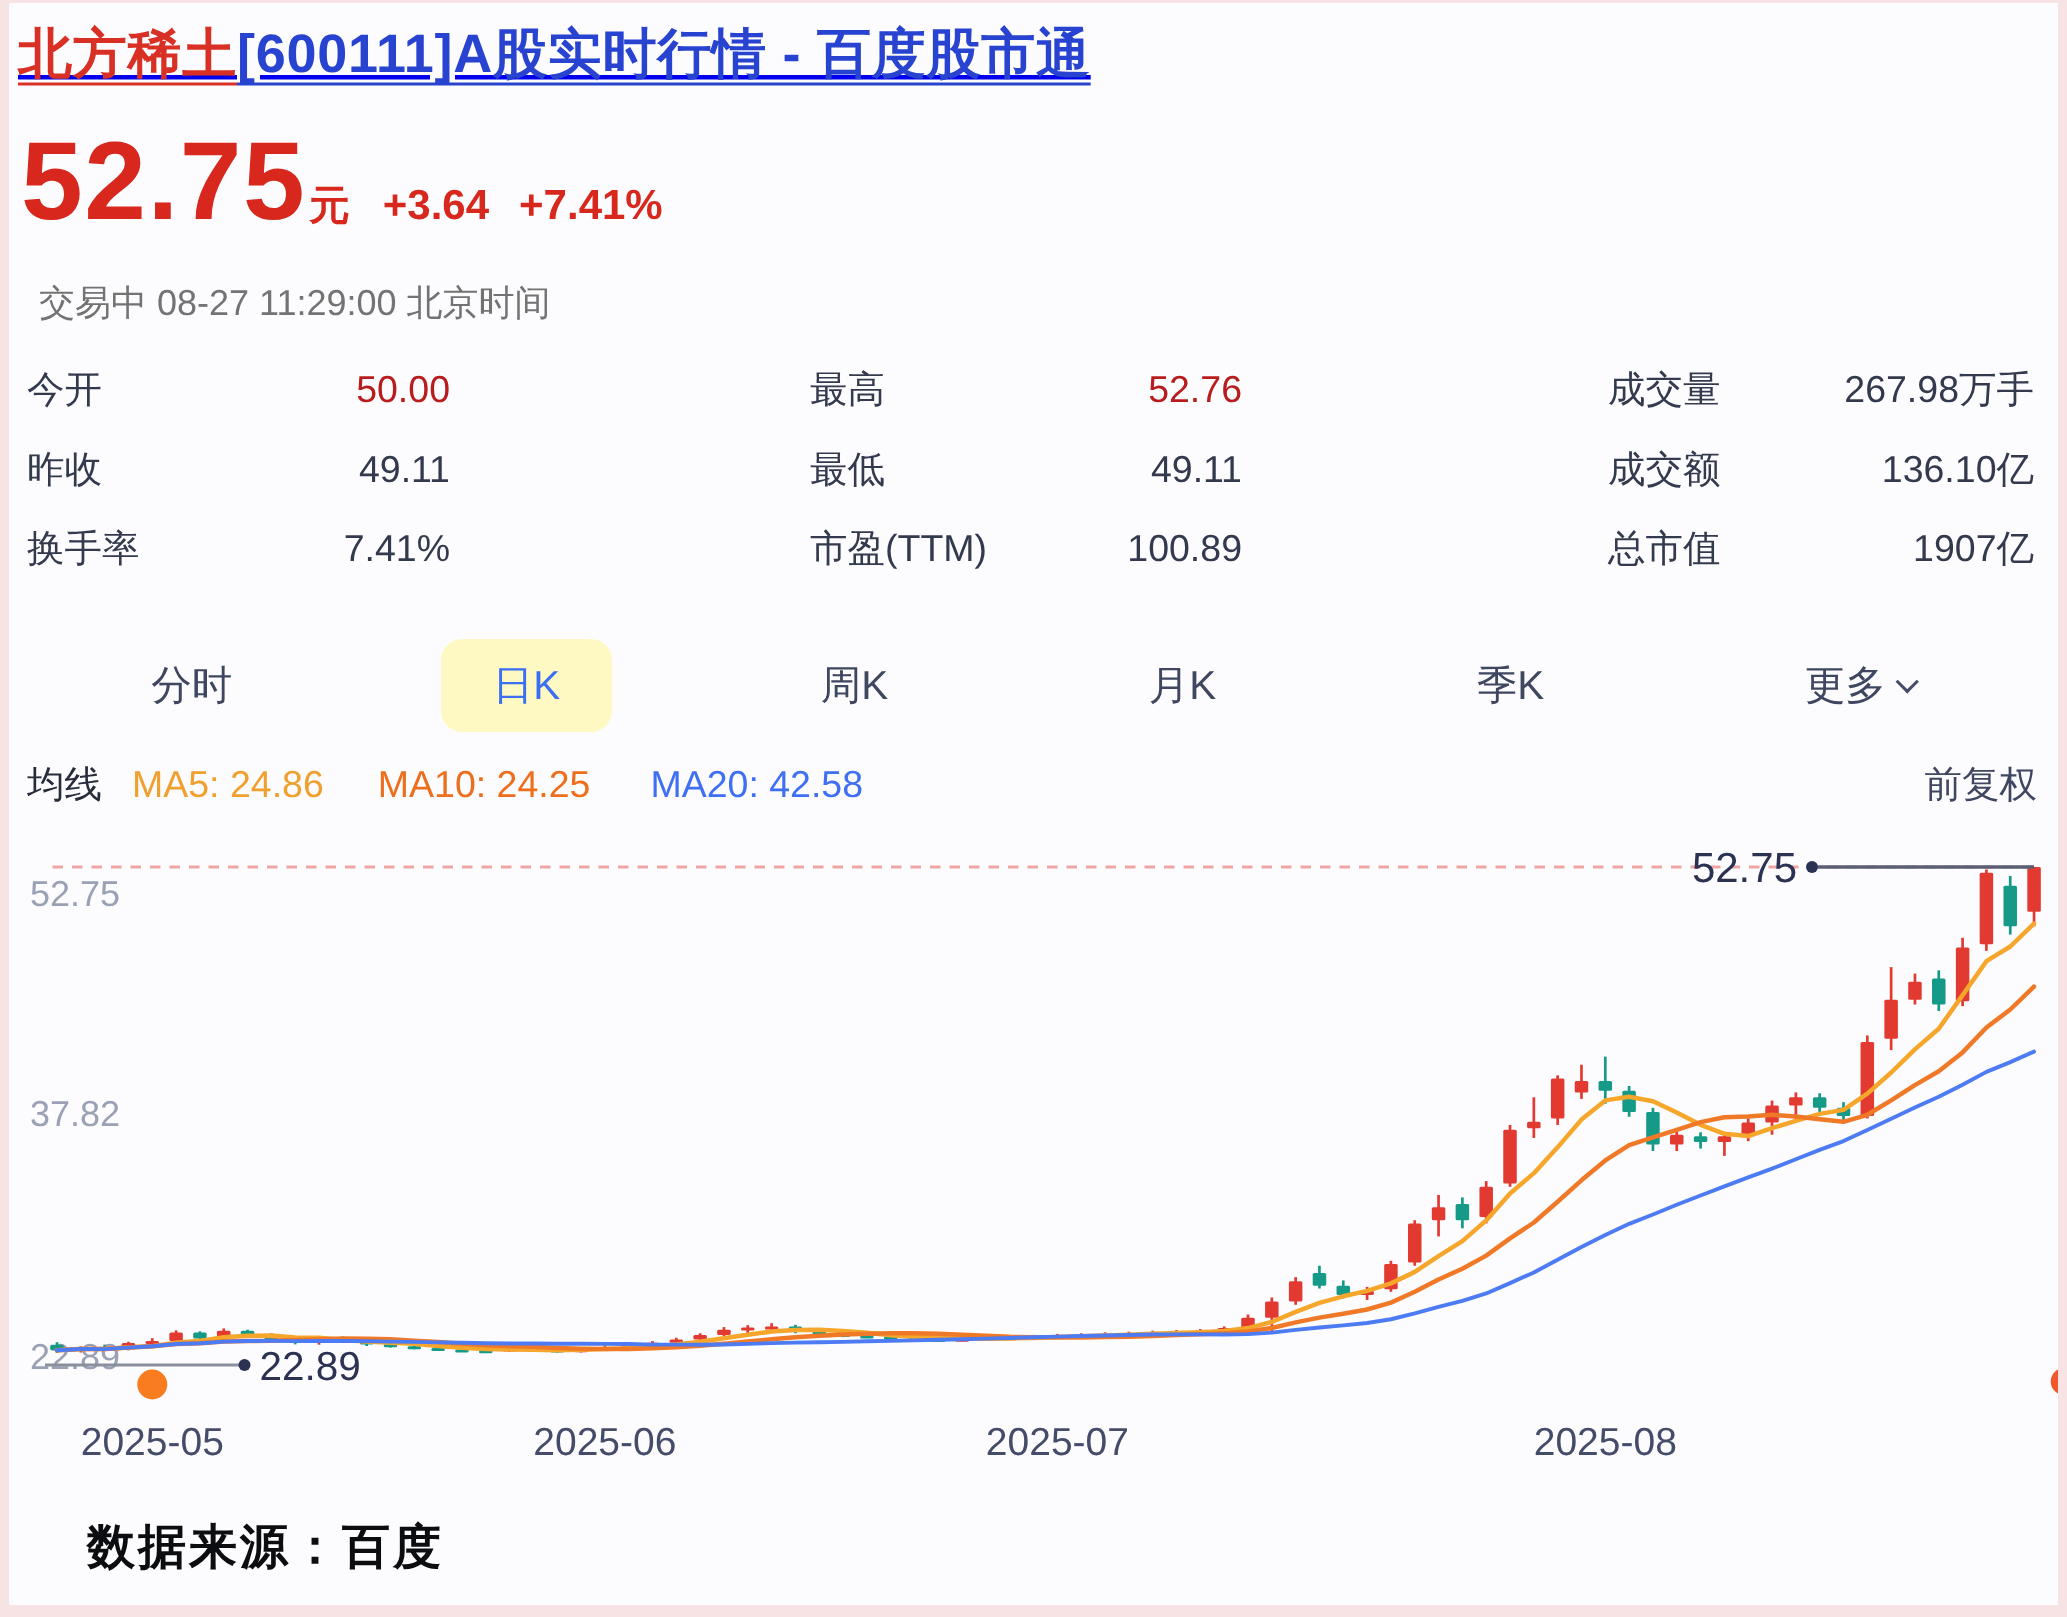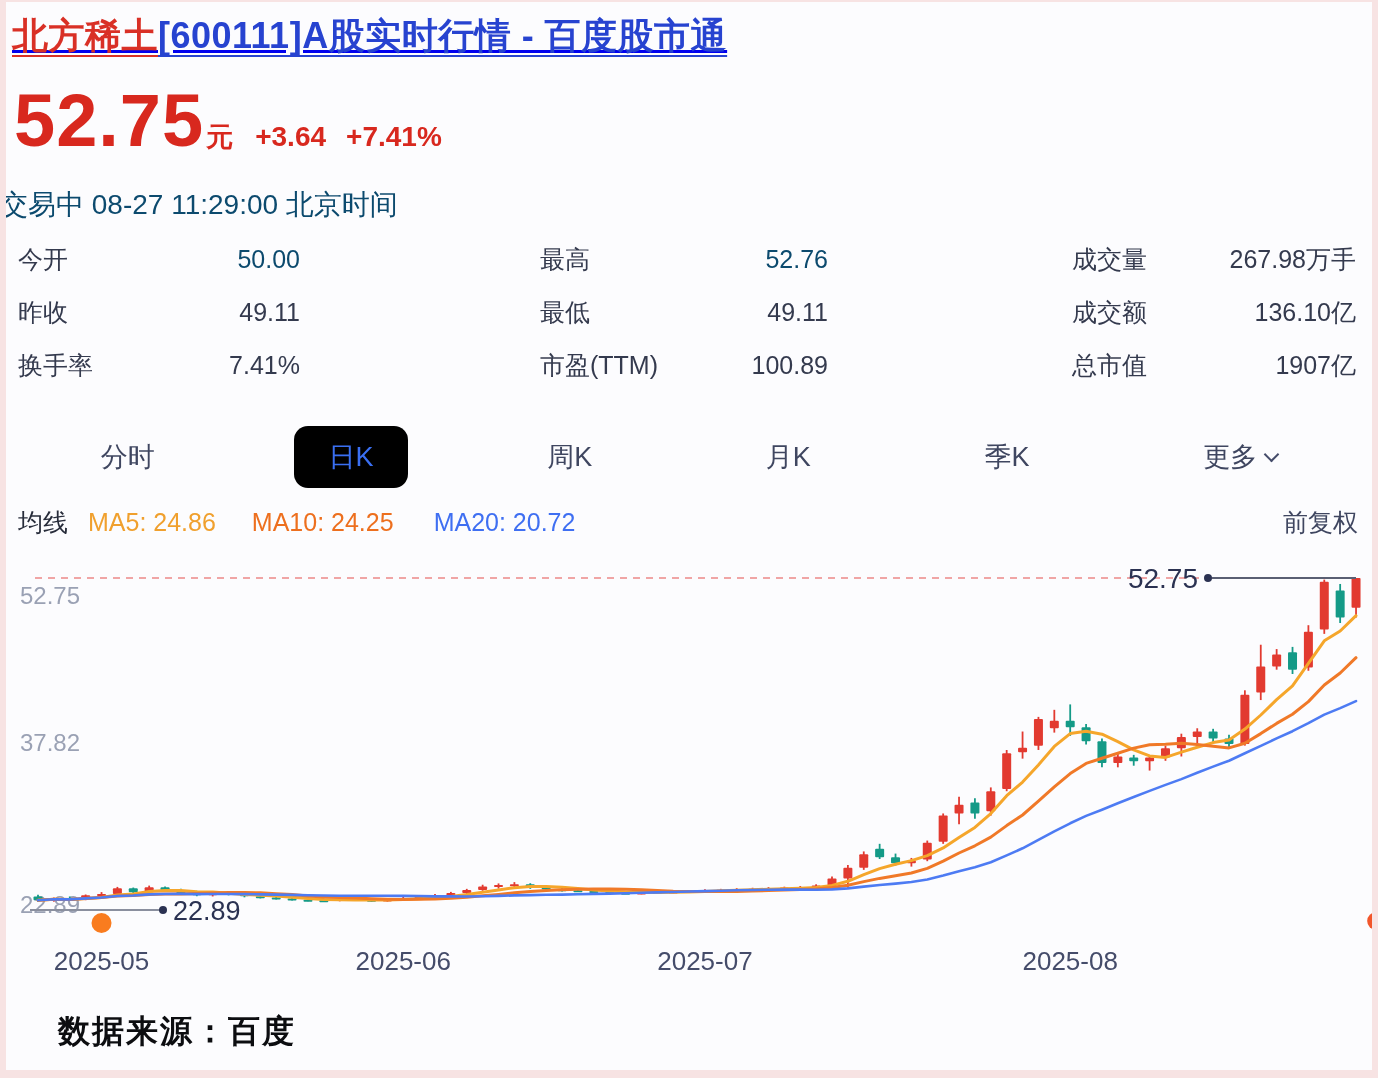--- a/index.html
+++ b/index.html
@@ -14,34 +14,34 @@
   .title{position:absolute;left:12px;top:12px;font-size:36px;font-weight:bold;letter-spacing:.5px;white-space:nowrap;}
   .title span{text-decoration:underline;text-decoration-thickness:2px;text-underline-offset:7px;}
   .title .t-red{color:#d93026;}
   .title .t-blue{color:#2743d0;}
   
   .price-row{position:absolute;left:14px;top:78px;display:flex;align-items:baseline;color:#d8281e;white-space:nowrap;}
   .price-big{font-size:74px;font-weight:bold;letter-spacing:1px;}
   .price-unit{font-size:27px;font-weight:bold;margin-left:2px;}
   .price-chg{font-size:28px;font-weight:bold;margin-left:22px;}
   .price-pct{font-size:28px;font-weight:bold;margin-left:20px;}
-  .status{position:absolute;left:0;top:186px;font-size:28px;color:#0c4a6e;}
+  .status{position:absolute;left:26px;top:186px;font-size:24px;color:#737373;}
   
   .stats{position:absolute;top:243px;left:0;right:0;height:160px;}
   .stat-col{position:absolute;top:0;}
   .stat-col.c0{left:18px;width:282px;}
   .stat-col.c1{left:540px;width:288px;}
   .stat-col.c2{left:1072px;width:284px;}
   .stat-row{display:flex;justify-content:space-between;align-items:baseline;height:53px;font-size:25px;color:#343a4e;gap:34px;}
   .stat-row .v{color:#343a4e;}
-  .stat-row .v.accent{color:#0c4a6e;}
+  .stat-row .v.accent{color:#b91c1c;}
   
   .tabs{position:absolute;top:423px;left:14px;right:14px;height:68px;display:flex;justify-content:space-around;align-items:center;}
   .tab{font-size:27px;color:#3f4660;padding:13px 34px;border-radius:14px;cursor:pointer;white-space:nowrap;}
-  .tab.active{background:#000000;color:#3a6ff2;}
+  .tab.active{background:#fef9c3;color:#3a6ff2;}
   .caret{display:inline-block;width:9px;height:9px;border-right:2px solid #454c6a;border-bottom:2px solid #454c6a;transform:rotate(45deg);margin-left:9px;vertical-align:6px;}
   
   .legend{position:absolute;top:506px;left:18px;right:20px;display:flex;align-items:baseline;font-size:25px;white-space:nowrap;}
   .legend .lg-label{color:#272c3a;margin-right:20px;}
   .lg-ma5{color:#f0a02e;margin-right:36px;}
   .lg-ma10{color:#ed6f1e;margin-right:40px;}
   .lg-ma20{color:#3f6ff2;}
   .lg-adjust{margin-left:auto;color:#3f4660;}
   
   .chart{position:absolute;left:0;top:552px;width:1378px;height:420px;}
@@ -120,21 +120,21 @@
     <div class="tab">周K</div>
     <div class="tab">月K</div>
     <div class="tab">季K</div>
     <div class="tab">更多<span class="caret"></span></div>
   </div>
 
 <div class="legend">
   <span class="lg-label">均线</span>
   <span class="lg-ma5">MA5: 24.86</span>
   <span class="lg-ma10">MA10: 24.25</span>
-  <span class="lg-ma20">MA20: 20.72</span>
+  <span class="lg-ma20">MA20: 42.58</span>
   <span class="lg-adjust">前复权</span>
 </div>
 
 <svg class="chart" id="kchart" width="1378" height="420" viewBox="0 0 1378 420">
     <text x="20" y="52" font-size="24" fill="#9aa1b4">52.75</text>
     <text x="20" y="198.9905" font-size="24" fill="#9aa1b4">37.82</text>
     <text x="20" y="360.981" font-size="24" fill="#9aa1b4">22.89</text>
     <line x1="35" y1="26" x2="1360" y2="26" stroke="#f0a5a5" stroke-width="2" stroke-dasharray="7 6"></line>
     <line x1="38" y1="342.82" x2="38" y2="349.981" stroke="#149a87" stroke-width="1.8"></line>
     <rect x="33.5" y="344.4475" width="9" height="3.7975000000000136" fill="#149a87" rx="1"></rect>

